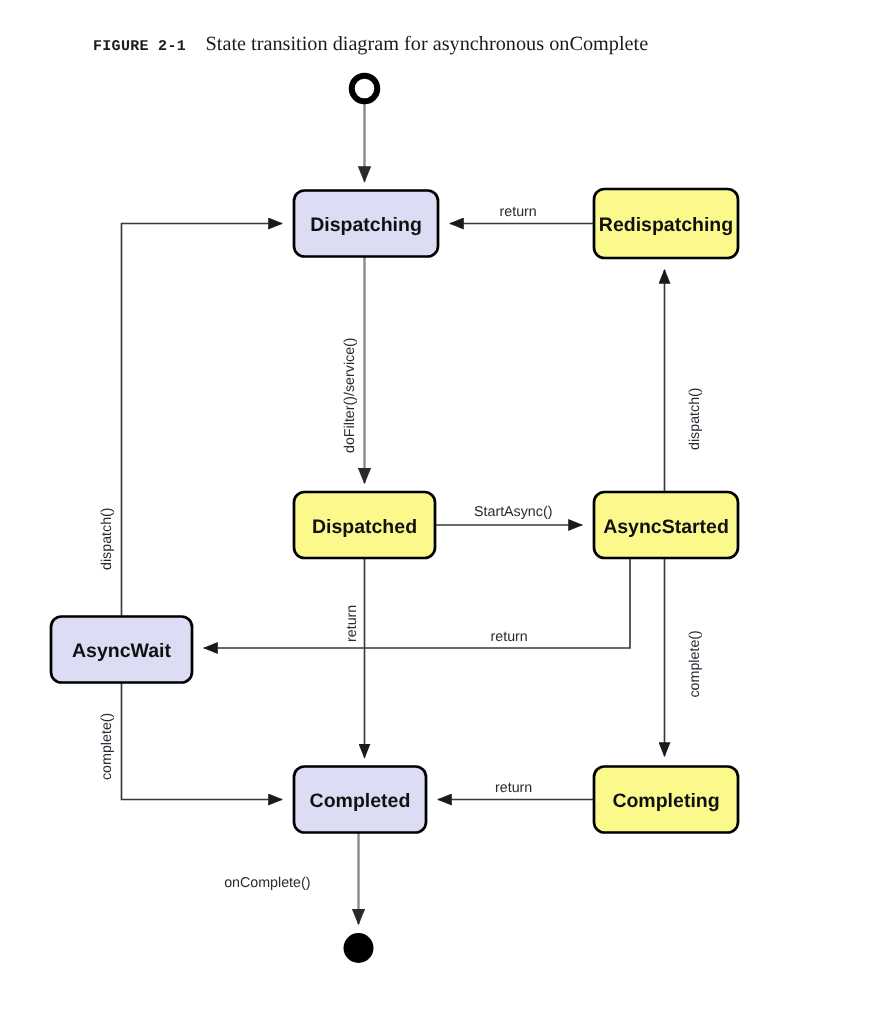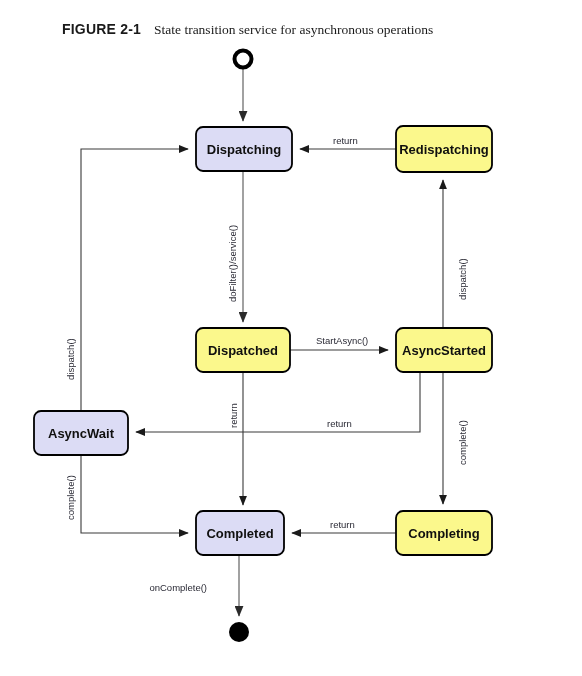--- a/index.html
+++ b/index.html
@@ -16,23 +16,23 @@
   }
   #figure-caption {
     position: absolute;
     left: 62px;
     top: 21px;
     white-space: nowrap;
     display: flex;
     align-items: baseline;
   }
   #figure-caption .fig-label {
-    font-family: Liberation Sans, sans-serif;
+    font-family: Liberation Mono, monospace;
     font-weight: bold;
-    font-size: 14px;
+    font-size: 10px;
     letter-spacing: 0.2px;
     color: #1a1a1a;
   }
   #figure-caption .fig-title {
     font-family: "Liberation Serif", serif;
     font-size: 13.5px;
     color: #1a1a1a;
     margin-left: 13px;
   }
   #diagram-canvas {
@@ -66,21 +66,21 @@
     stroke-width: 1.8;
   }
   .fill-lavender { fill: #dcdcf5; }
   .fill-yellow { fill: #fbf88c; }
 </style>
 </head>
 <body>
 
 <div id="figure-caption">
   <span class="fig-label">FIGURE 2-1</span>
-  <span class="fig-title">State transition service for asynchronous operations</span>
+  <span class="fig-title">State transition diagram for asynchronous onComplete</span>
 </div>
 
 <svg id="diagram-canvas" width="582" height="676" viewBox="0 0 582 676" xmlns="http://www.w3.org/2000/svg">
 
   <defs>
     <marker id="arrow-dark" markerWidth="10" markerHeight="8" refX="9.2" refY="4" orient="auto" markerUnits="userSpaceOnUse">
       <path d="M0,0 L10,4 L0,8 z" fill="#1a1a1a"></path>
     </marker>
     <marker id="arrow-gray" markerWidth="11" markerHeight="9" refX="10.2" refY="4.5" orient="auto" markerUnits="userSpaceOnUse">
       <path d="M0,0 L11,4.5 L0,9 z" fill="#2a2a2a"></path>

